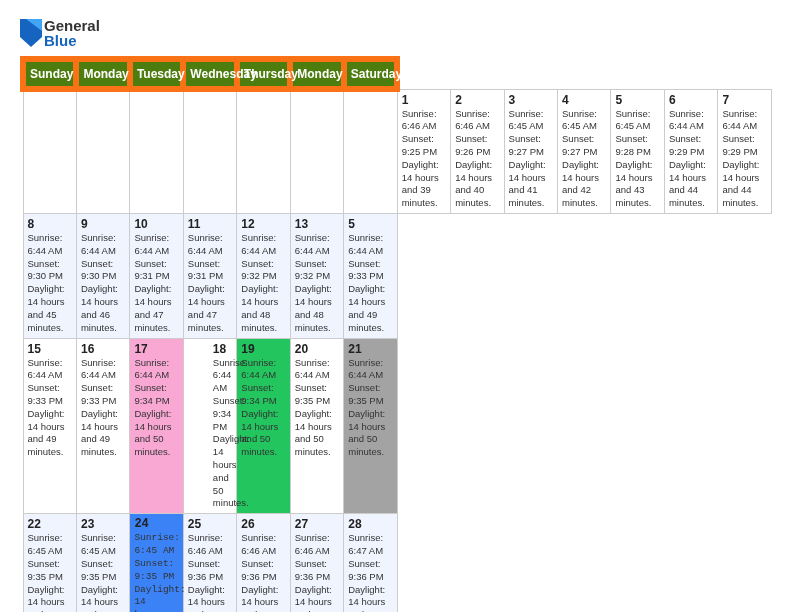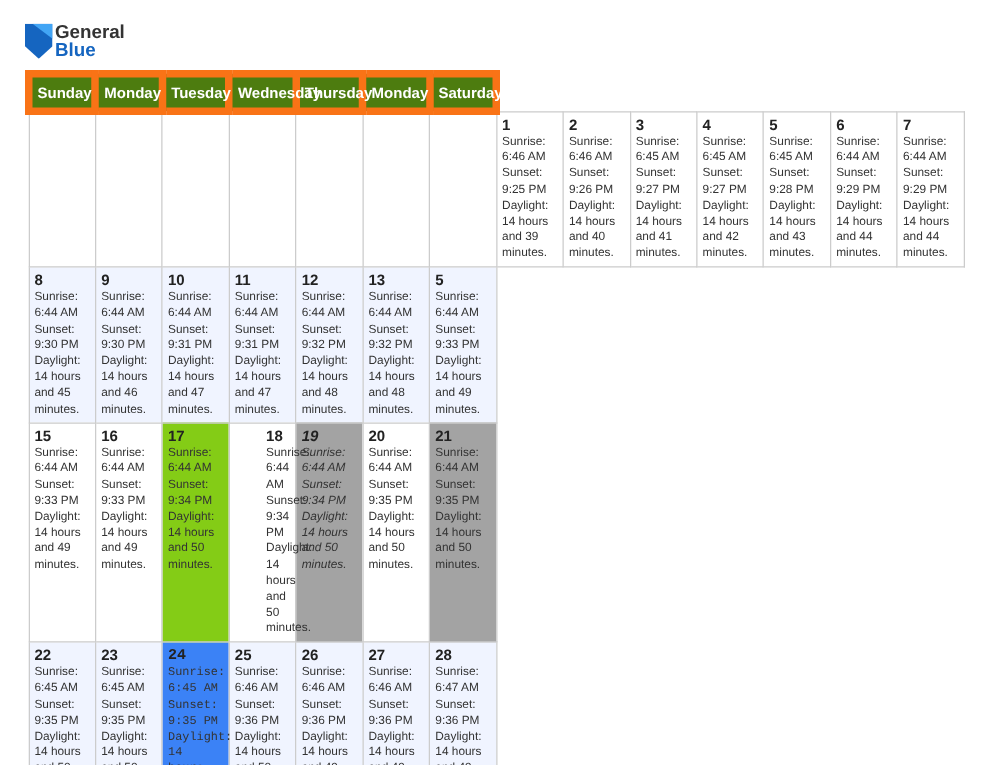--- a/index.html
+++ b/index.html
@@ -233,33 +233,33 @@
             <div class="day-info" style="white-space: pre-line;">Sunrise: 6:44 AM
 Sunset: 9:33 PM
 Daylight: 14 hours and 49 minutes.</div>
           </td>
           <td style="background: rgb(255, 255, 255);">
             <span class="day-num">16</span>
             <div class="day-info" style="white-space: pre-line;">Sunrise: 6:44 AM
 Sunset: 9:33 PM
 Daylight: 14 hours and 49 minutes.</div>
           </td>
-          <td style="background: #84cc16;">
+          <td style="background: #f9a8d4;">
             <span class="day-num">17</span>
             <div class="day-info" style="white-space: pre-line;">Sunrise: 6:44 AM
 Sunset: 9:34 PM
 Daylight: 14 hours and 50 minutes.</div>
           </td>
           <td style="background: rgb(255, 255, 255); padding-left: 29px;">
             <span class="day-num">18</span>
             <div class="day-info" style="white-space: pre-line;">Sunrise: 6:44 AM
 Sunset: 9:34 PM
 Daylight: 14 hours and 50 minutes.</div>
           </td>
-          <td style="background: #a3a3a3; font-style: italic;">
+          <td style="background: #22c55e;">
             <span class="day-num">19</span>
             <div class="day-info" style="white-space: pre-line;">Sunrise: 6:44 AM
 Sunset: 9:34 PM
 Daylight: 14 hours and 50 minutes.</div>
           </td>
           <td style="background: rgb(255, 255, 255);">
             <span class="day-num">20</span>
             <div class="day-info" style="white-space: pre-line;">Sunrise: 6:44 AM
 Sunset: 9:35 PM
 Daylight: 14 hours and 50 minutes.</div>

